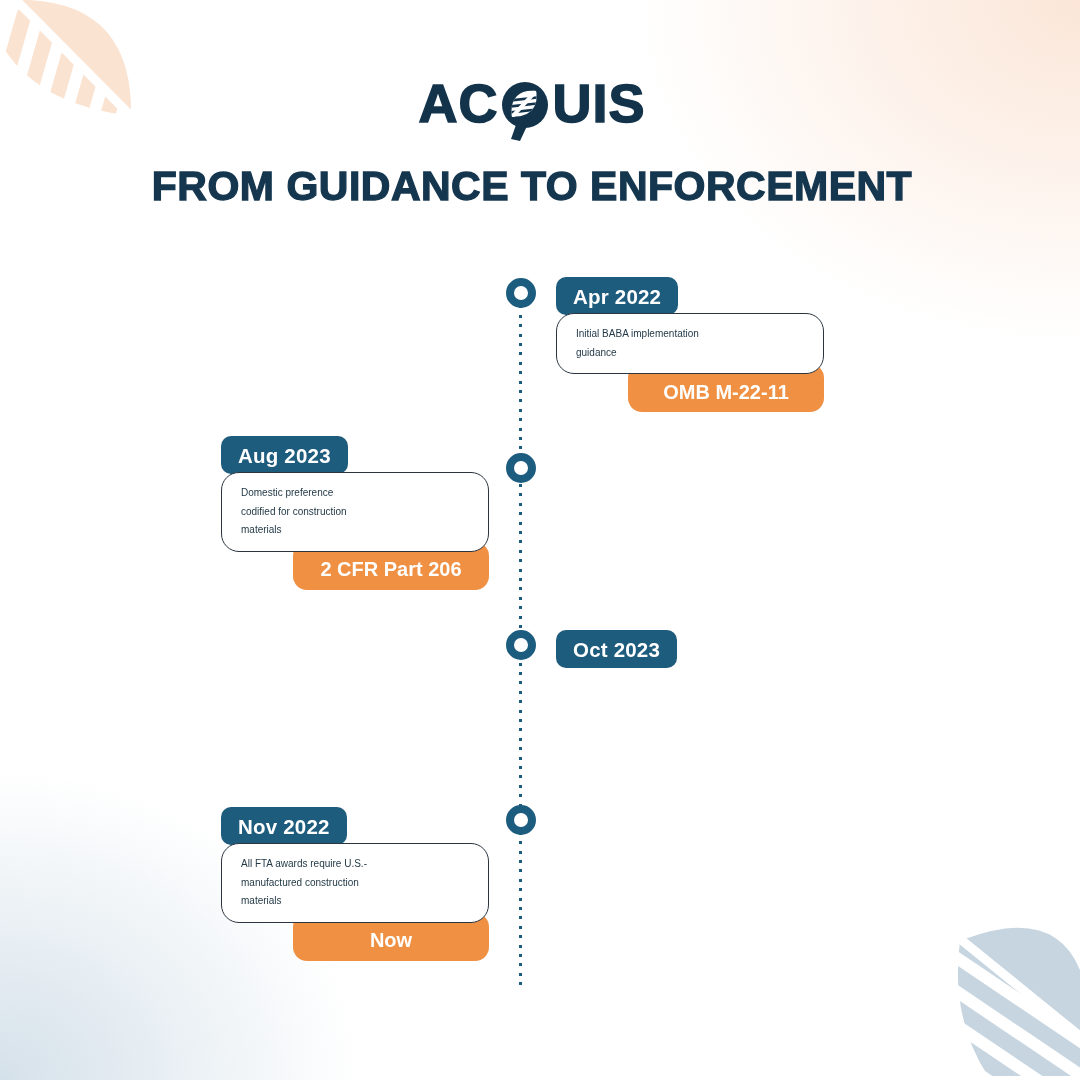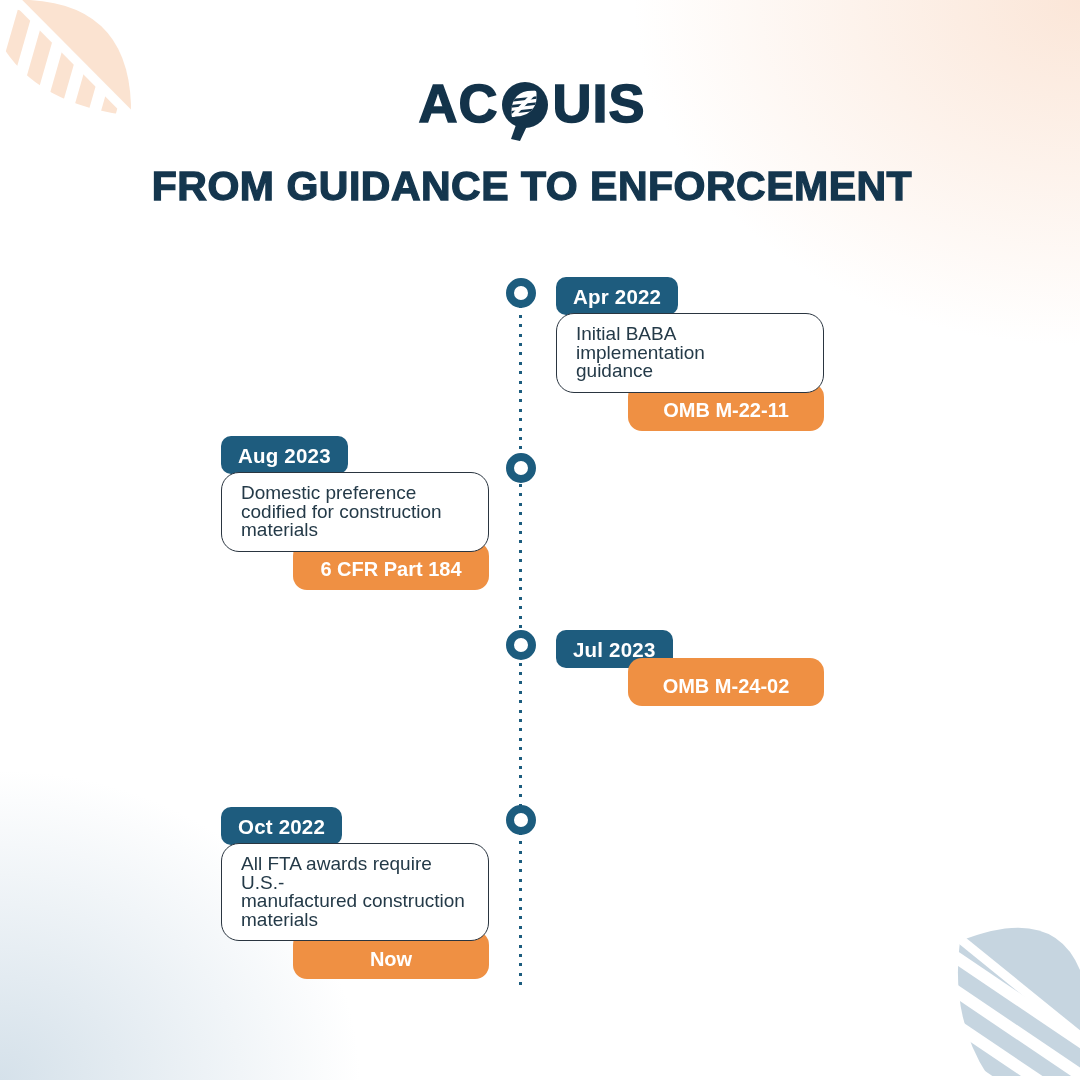--- a/index.html
+++ b/index.html
@@ -41,21 +41,21 @@
   .event{position:absolute;width:268px;display:flex;flex-direction:column;}
   .event .date{
     position:relative;z-index:1;align-self:flex-start;
     background:#1E5C7E;color:#fff;border-radius:10px;
     height:38px;line-height:39px;padding:0 17px;
     font-size:20.5px;font-weight:700;letter-spacing:.2px;
   }
   .event .card{
     position:relative;z-index:3;margin-top:-2px;box-sizing:border-box;width:100%;
     background:#fff;border:1.6px solid #2A3540;border-radius:18px;
-    padding:11px 19px;font-size:19px;line-height:18.5px;color:#243A48;
+    padding:11px 19px;font-size:10px;line-height:18.5px;color:#243A48;
     white-space:pre-line;
   }
   .event .tag{
     position:relative;z-index:2;margin-top:-10px;margin-left:auto;
     width:196px;height:48px;box-sizing:border-box;padding-top:8px;
     background:#EF9043;border-radius:14px;color:#fff;
     font-size:20px;font-weight:600;display:flex;align-items:center;justify-content:center;text-align:right;
   }
   .event.e1{left:556px;top:277px}
   .event.e2{left:221px;top:436px}
@@ -147,29 +147,28 @@
     <div class="card">Initial BABA implementation
 guidance</div>
     <div class="tag">OMB M-22-11</div>
   </div>
 
   <div class="event e2">
     <div class="date">Aug 2023</div>
     <div class="card">Domestic preference
 codified for construction
 materials</div>
-    <div class="tag">6 CFR Part 184</div>
+    <div class="tag">2 CFR Part 206</div>
   </div>
 
   <div class="event e3">
-    <div class="date">Jul 2023</div>
-    <div class="tag">OMB M-24-02</div>
+    <div class="date">Oct 2023</div>
   </div>
 
   <div class="event e4">
-    <div class="date">Oct 2022</div>
+    <div class="date">Nov 2022</div>
     <div class="card">All FTA awards require U.S.-
 manufactured construction
 materials</div>
     <div class="tag">Now</div>
   </div>
 
 </div>
 
 </body></html>

